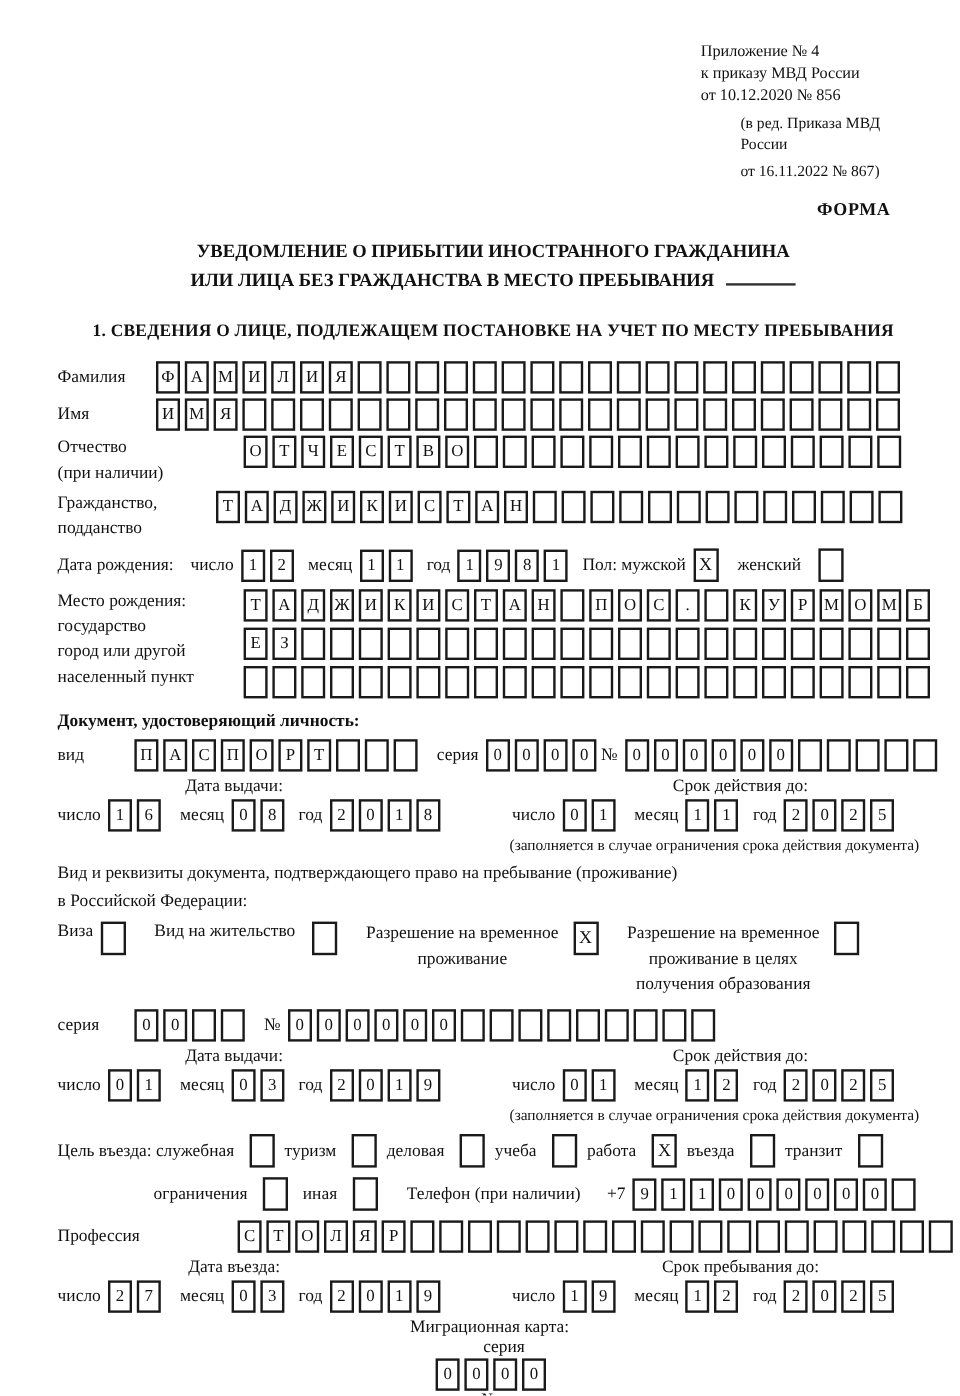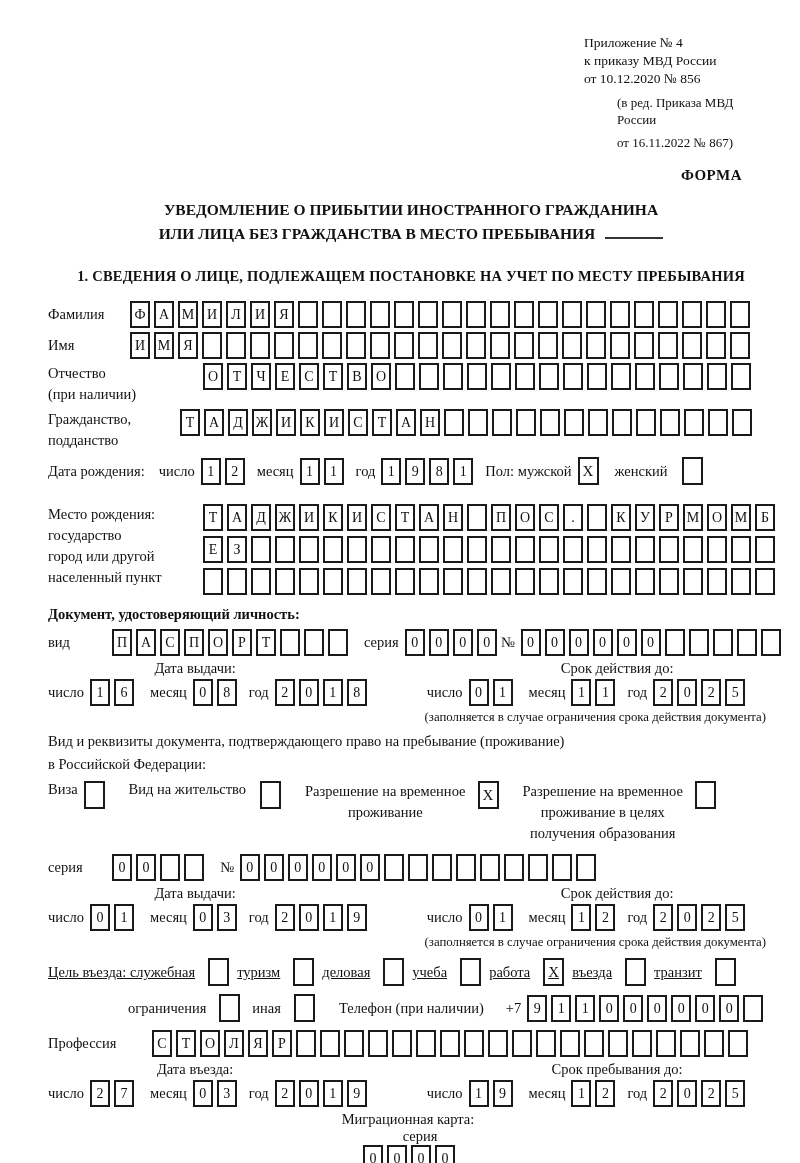--- a/index.html
+++ b/index.html
@@ -58,21 +58,21 @@
   .dl-right { width:320px; text-align:center; margin-left:90px; }
   .date-spacer { width:56px; flex:none; }
 
   .note-right { text-align:right; padding-right:8px; font-size:12.8px; margin-top:2px; margin-bottom:8px; }
 
   .plain-line { margin-bottom:6px; }
 
   .permit-row { margin-top:8px; margin-bottom:10px; }
   .center-ml { text-align:center; line-height:1.45; }
 
-  .purpose-row  { margin-top:6px;text-decoration:underline; }
+  .purpose-row  { margin-top:6px; }
   .purpose-row .chk, .purpose-row2 .chk { margin-left:7px; }
   .purpose-row2 { margin-top:8px; padding-left:80px; }
 </style>
 </head>
 <body>
 
 <div class="page">
 
   <div class="hdr-wrap">
     <div class="hdr-block">
@@ -241,21 +241,21 @@
         <span class="cbox">9</span>
         <span class="cbox">8</span>
         <span class="cbox">1</span>
       </span>
     <span class="sl gap8">Пол: мужской</span>
     <span class="chk">X</span>
     <span class="sl gap16">женский</span>
     <span class="chk gap8"></span>
   </div>
 
-  <div class="row align-top" style="margin-top:19px;">
+  <div class="row align-top" style="margin-top:6px;">
     <div class="lbl-block w155">
       <div>Место рождения:</div>
       <div>государство</div>
       <div>город или другой</div>
       <div>населенный пункт</div>
     </div>
     <div class="box-col">
       <span class="boxes">
           <span class="cbox">Т</span>
           <span class="cbox">А</span>
@@ -542,21 +542,21 @@
         <span class="cbox">0</span>
         <span class="cbox">0</span>
         <span class="cbox">0</span>
         <span class="cbox">0</span>
         <span class="cbox">0</span>
         <span class="cbox">0</span>
         <span class="cbox"></span>
       </span>
   </div>
 
-  <div class="row" style="margin-top:8px;">
+  <div class="row" style="margin-top:8px;gap:46px;">
     <span class="lbl w104">Профессия</span>
     <span class="boxes">
         <span class="cbox">С</span>
         <span class="cbox">Т</span>
         <span class="cbox">О</span>
         <span class="cbox">Л</span>
         <span class="cbox">Я</span>
         <span class="cbox">Р</span>
         <span class="cbox"></span>
         <span class="cbox"></span>

